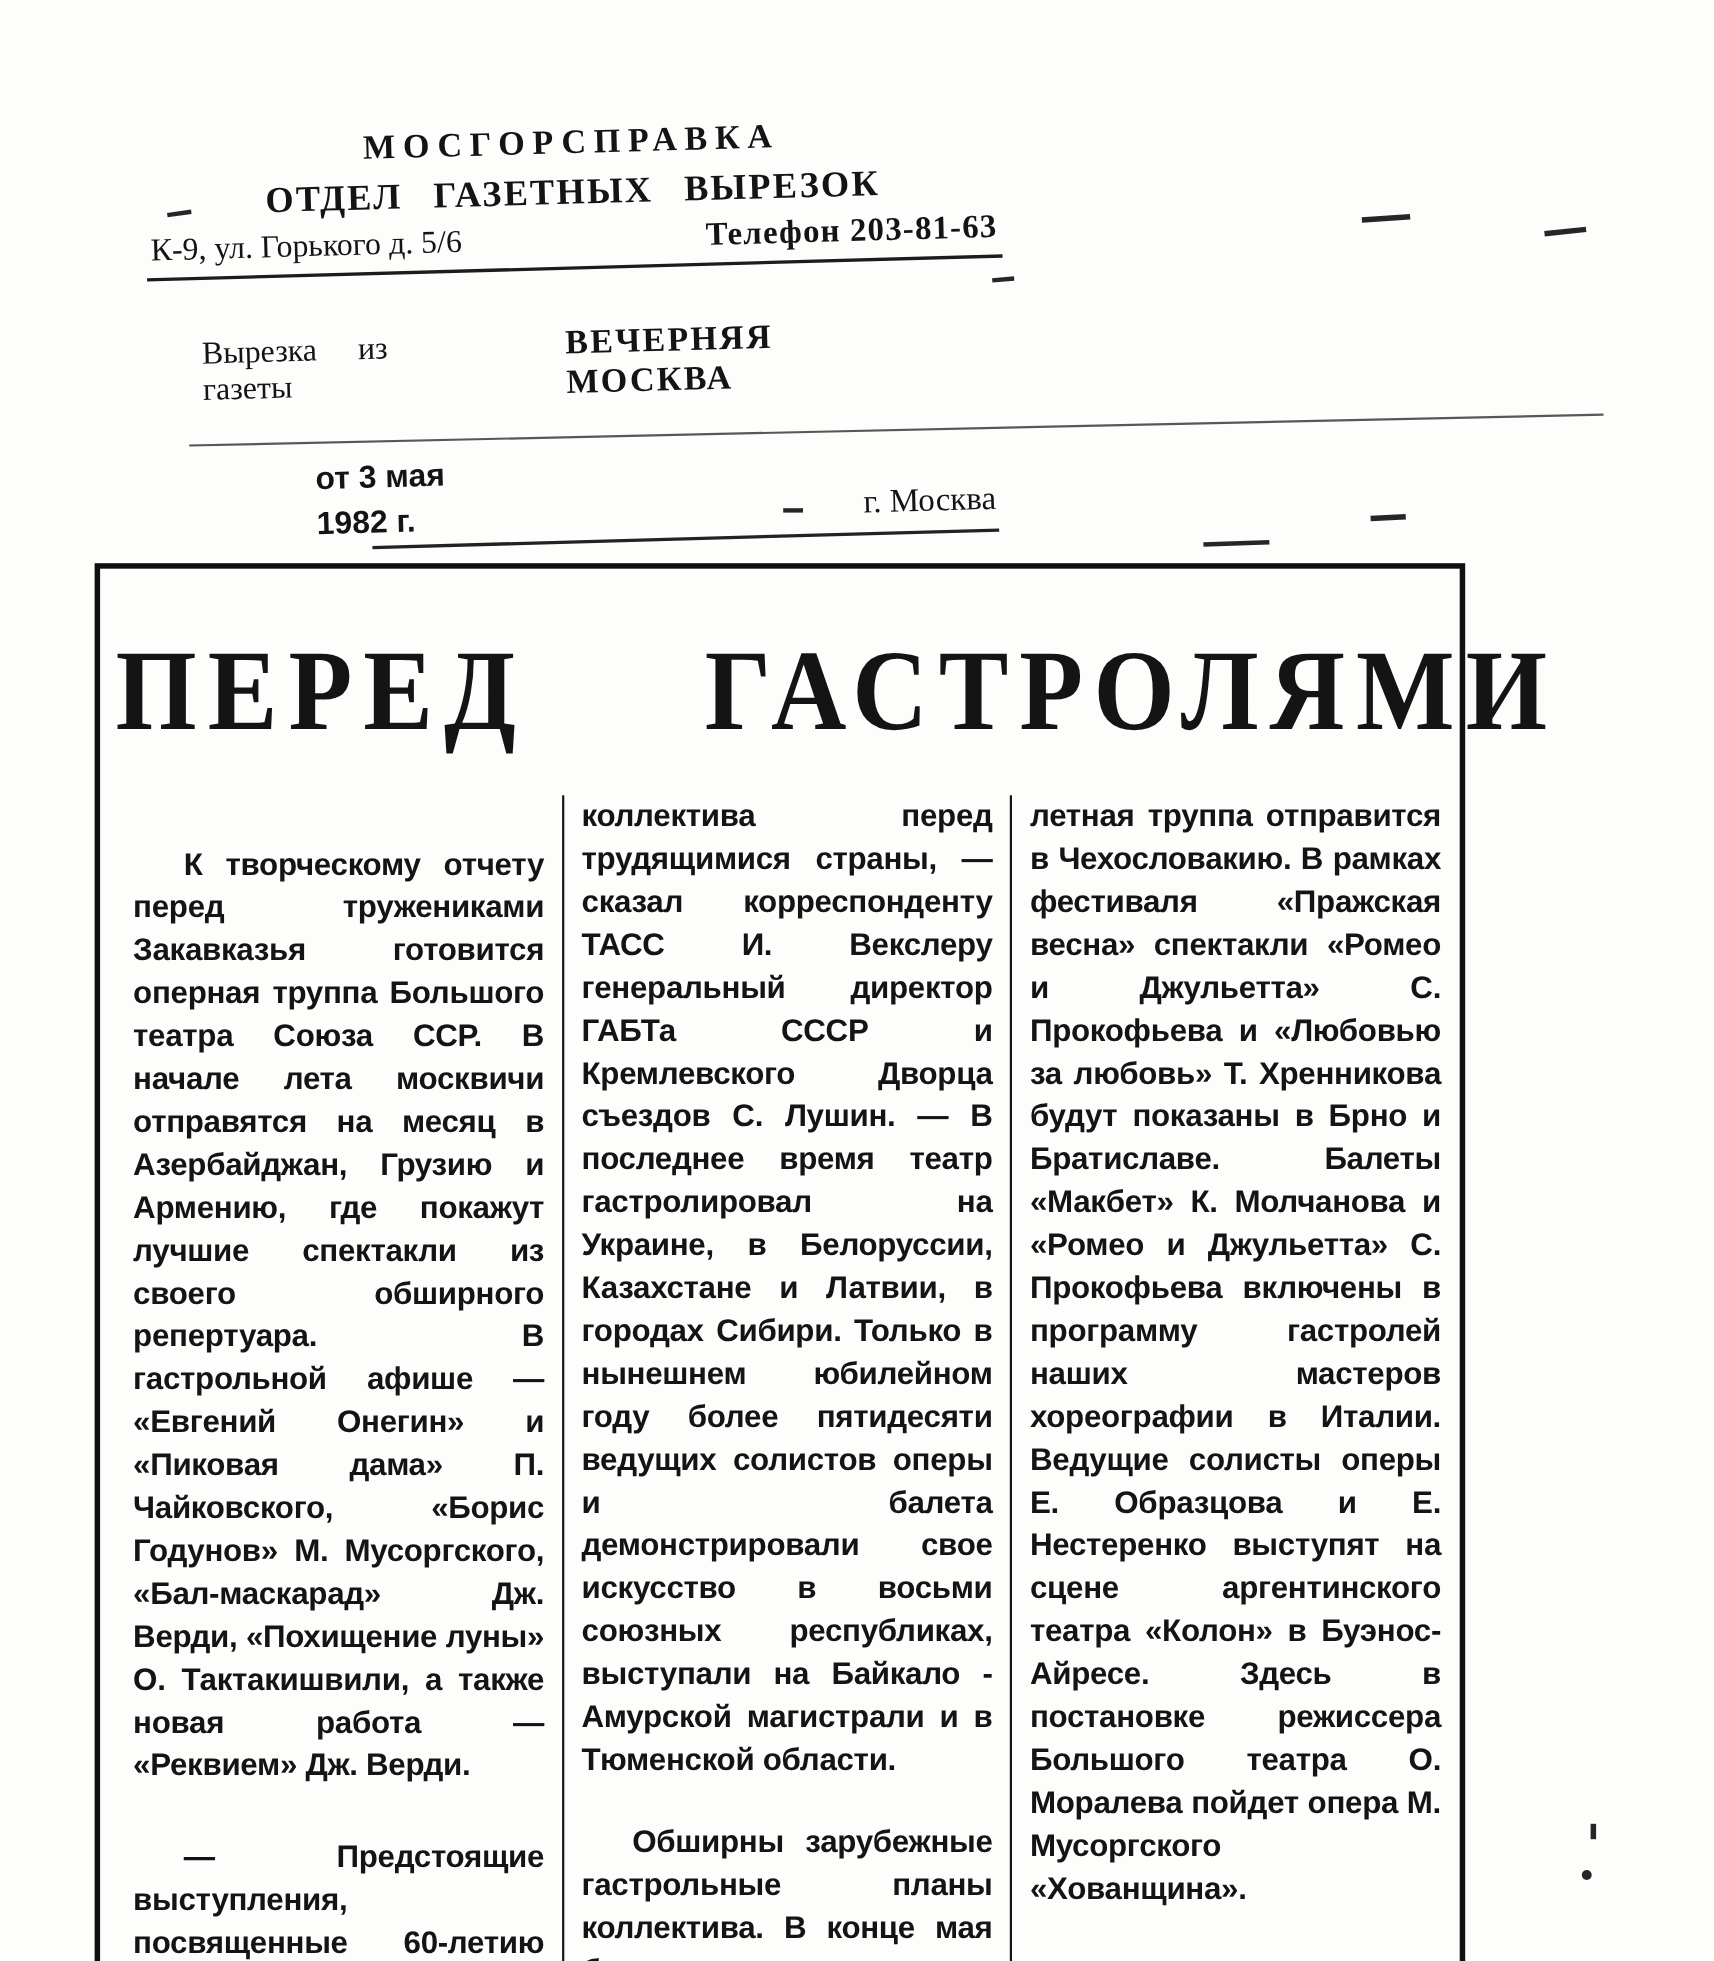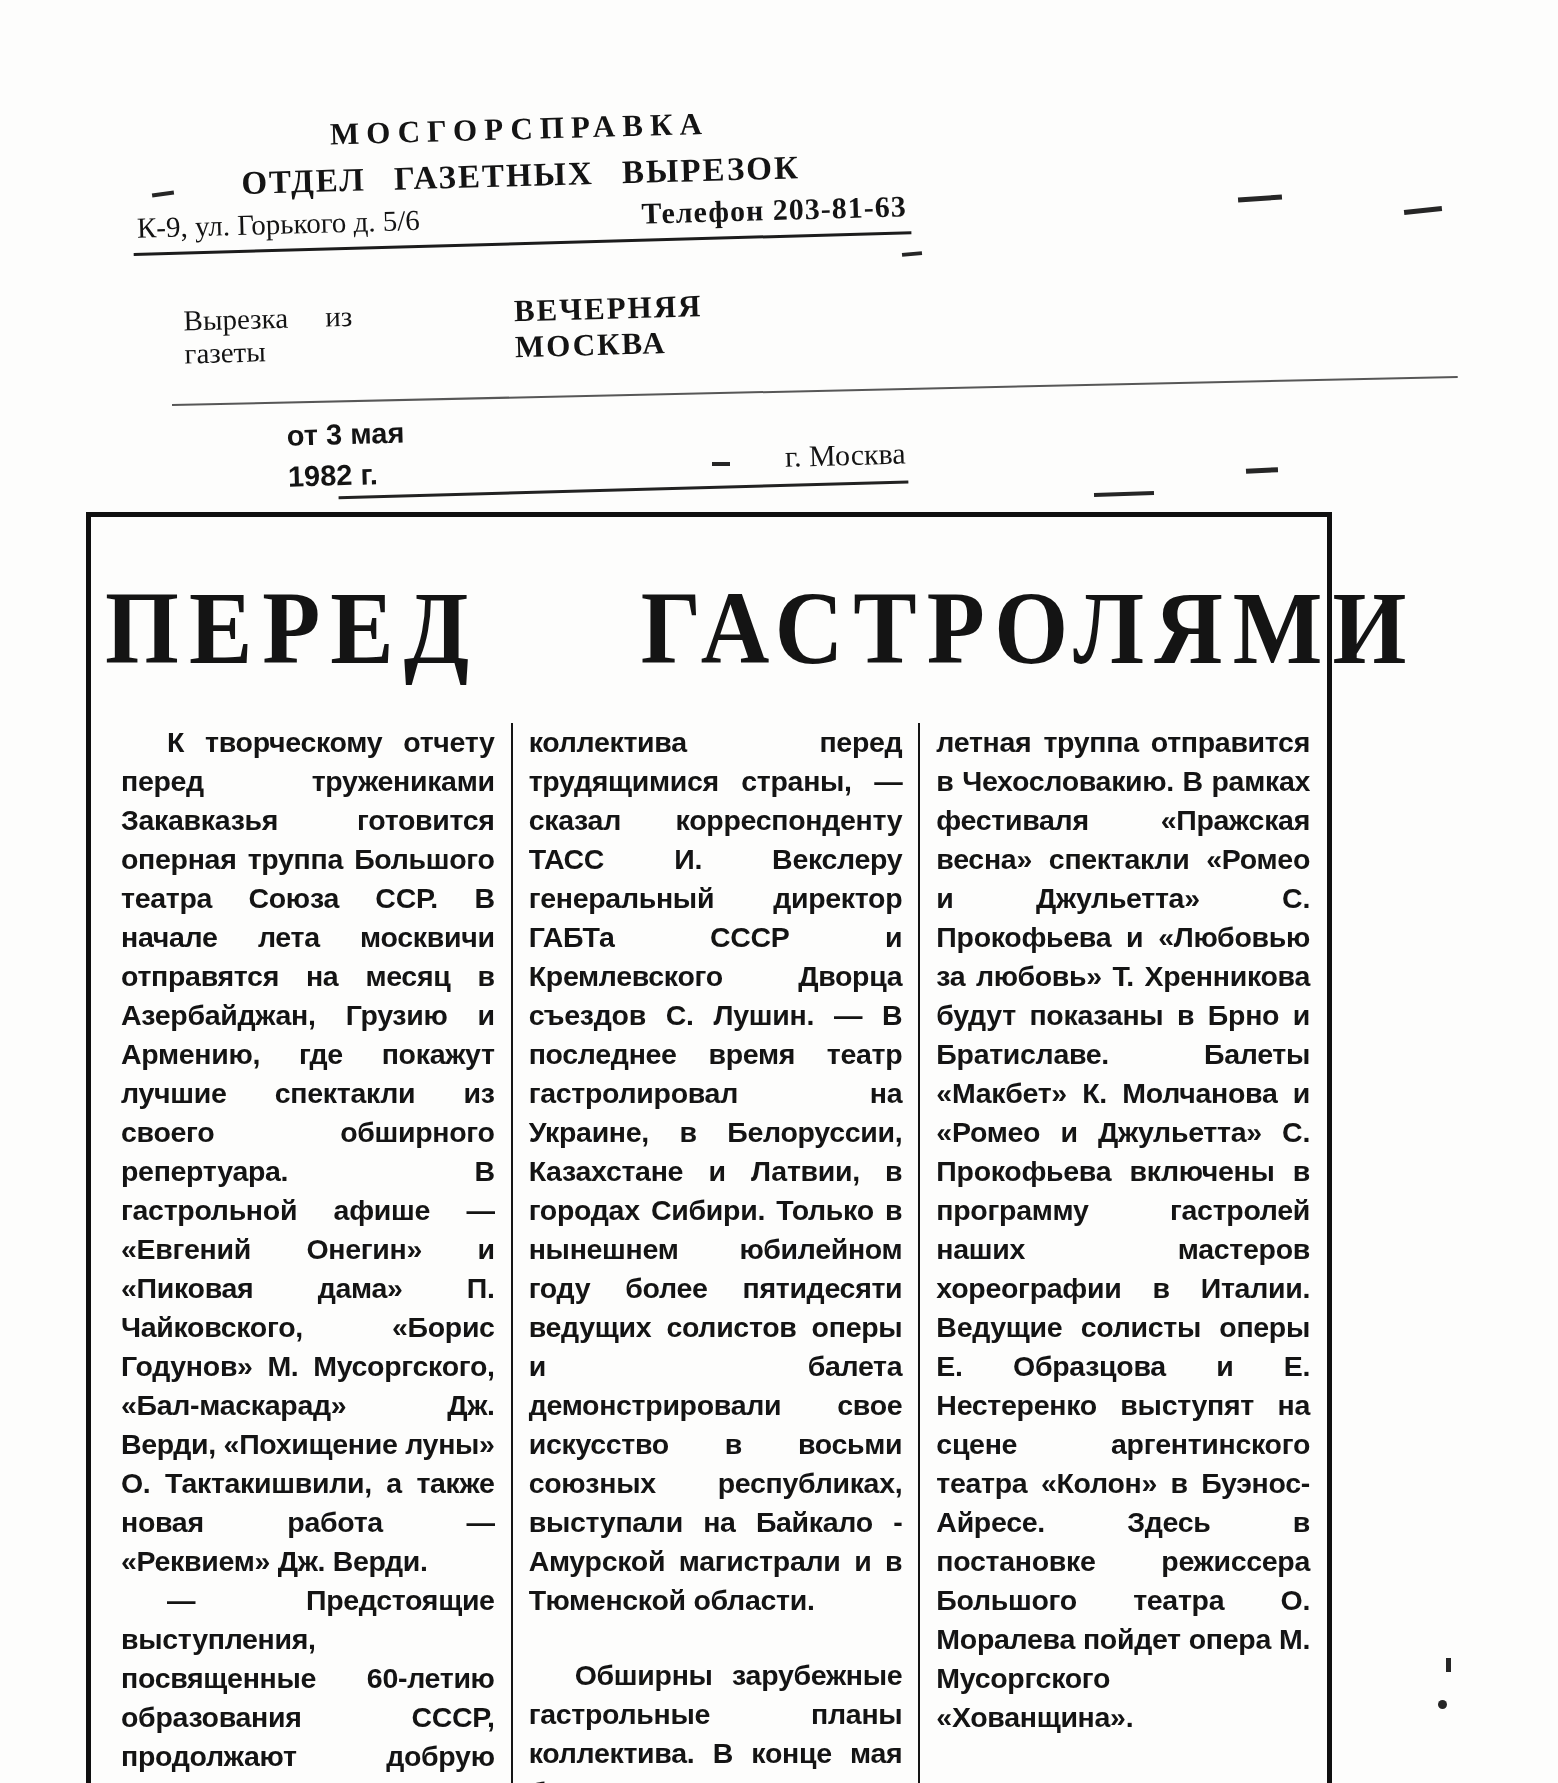--- a/index.html
+++ b/index.html
@@ -68,21 +68,21 @@
   }
   .columns{display:flex;margin-top:46px;}
   .col{
     flex:1;padding:0 16px;
     font-family:"Liberation Sans", sans-serif;
     font-weight:700;font-size:28.5px;line-height:39px;
     text-align:justify;letter-spacing:-0.3px;
   }
   .col + .col{border-left:2px solid #151515;}
   .col p{margin:0;}
-  .col p.indent{text-indent:46px;}
+  .col p.indent{text-indent:46px;margin-top:44px;}
   .col p.gap{margin-top:36px;}
 
   
   .speck{position:absolute;background:#262626;}
   .rule-long{
     position:absolute;left:172px;top:404px;width:1286px;
     border-top:2px solid #3a3a3a;opacity:.85;
     transform:rotate(-1.25deg);transform-origin:left top;
   }
 </style>

